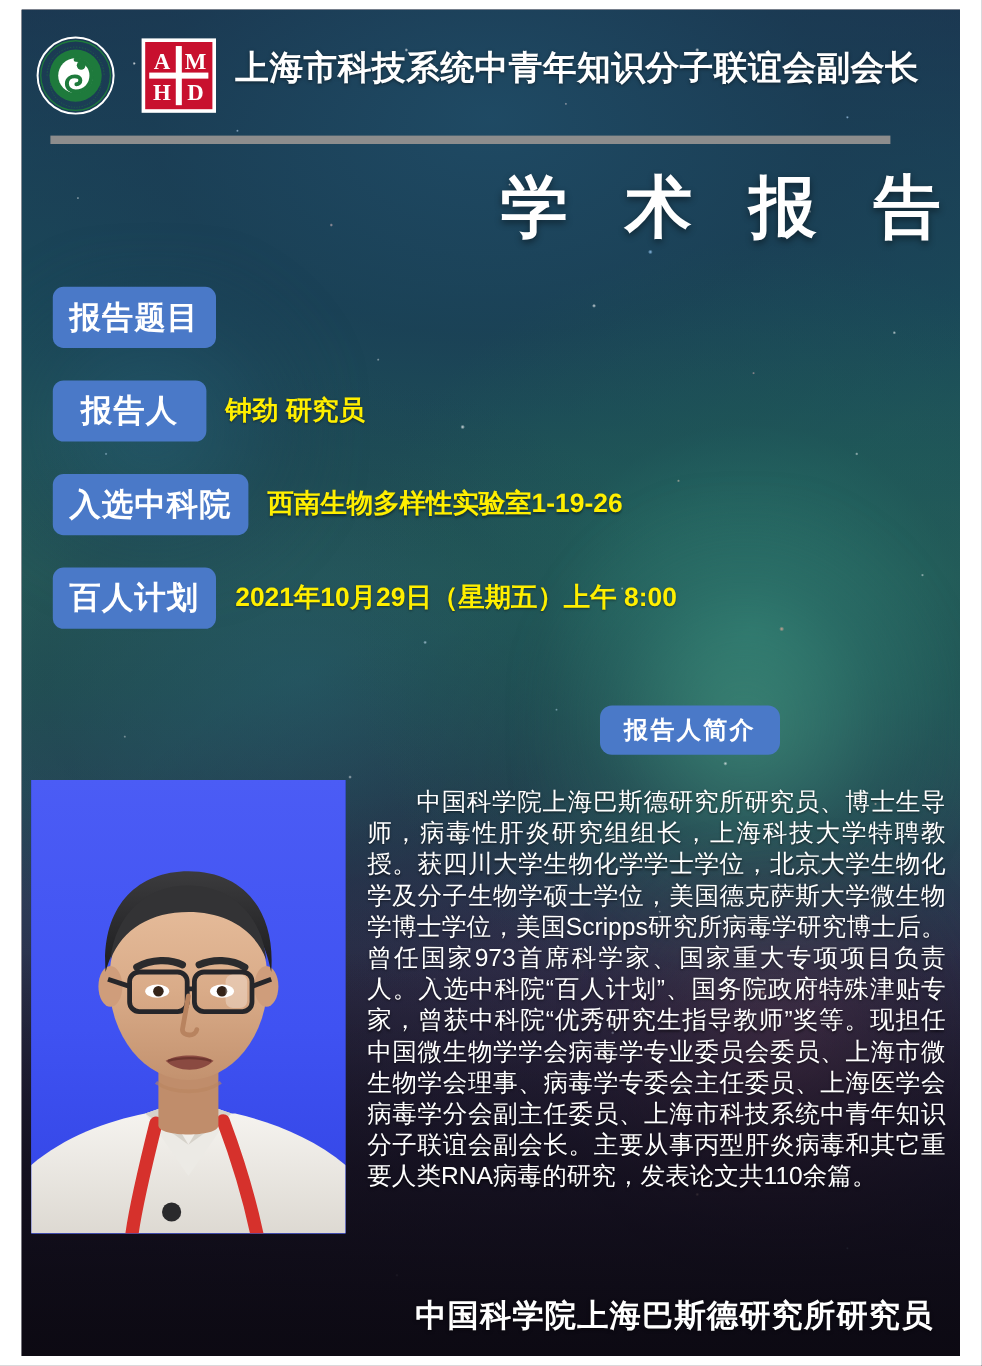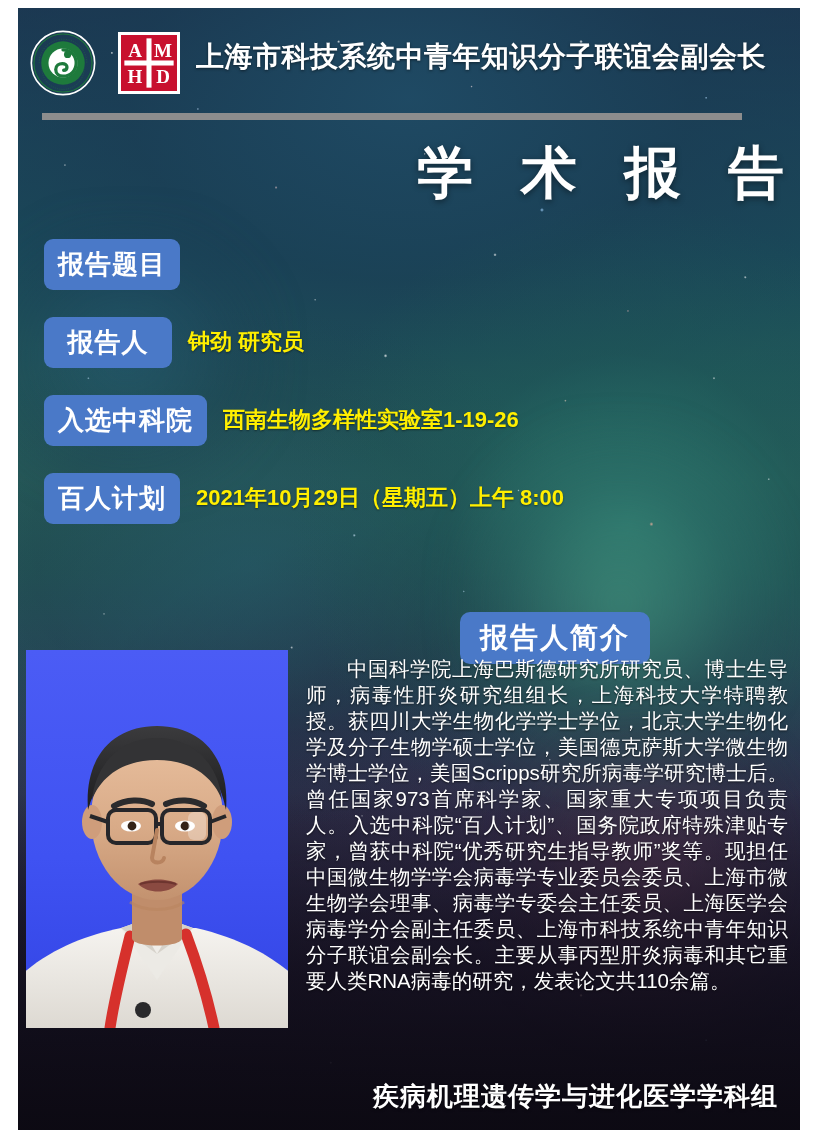--- a/index.html
+++ b/index.html
@@ -219,24 +219,24 @@
   }
   .info-value.en {
     font-size: 27px;
     letter-spacing: -0.2px;
   }
 
   
   .bio-header {
     position: absolute;
     right: 150px;
-    top: 604px;
+    top: 580px;
     background: #4a79c8;
     color: #ffffff;
-    font-size: 28px;
+    font-size: 20px;
     font-weight: bold;
     border-radius: 10px;
     padding: 7px 20px;
     letter-spacing: 2px;
   }
   .photo {
     position: absolute;
     left: 8px;
     top: 642px;
     width: 262px;
@@ -409,15 +409,15 @@
 
       <path d="M112 234 C122 228 142 228 152 234 C142 244 122 244 112 234 Z" fill="#8a4a41"></path>
       <path d="M114 234 C124 231 140 231 150 234" stroke="#6d352f" stroke-width="2" fill="none"></path>
 
       <path d="M104 252 C118 262 144 262 158 252" stroke="#b9855f" stroke-width="3" fill="none" opacity="0.6"></path>
     </svg>
   </div>
 
   <div class="bio-text">中国科学院上海巴斯德研究所研究员、博士生导师，病毒性肝炎研究组组长，上海科技大学特聘教授。获四川大学生物化学学士学位，北京大学生物化学及分子生物学硕士学位，美国德克萨斯大学微生物学博士学位，美国Scripps研究所病毒学研究博士后。曾任国家973首席科学家、国家重大专项项目负责人。入选中科院“百人计划”、国务院政府特殊津贴专家，曾获中科院“优秀研究生指导教师”奖等。现担任中国微生物学学会病毒学专业委员会委员、上海市微生物学会理事、病毒学专委会主任委员、上海医学会病毒学分会副主任委员、上海市科技系统中青年知识分子联谊会副会长。主要从事丙型肝炎病毒和其它重要人类RNA病毒的研究，发表论文共110余篇。</div>
 
-  <div class="footer">疾病机理遗传学与进化医学学科组</div>
+  <div class="footer">中国科学院上海巴斯德研究所研究员</div>
 
 </div>
 
 </body></html>

